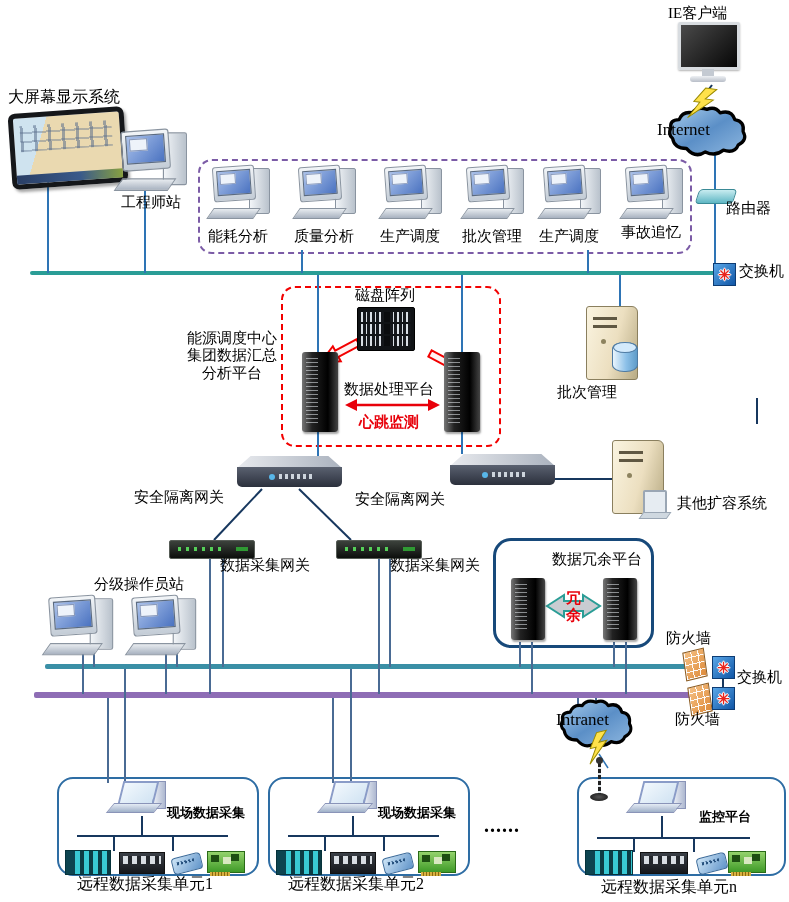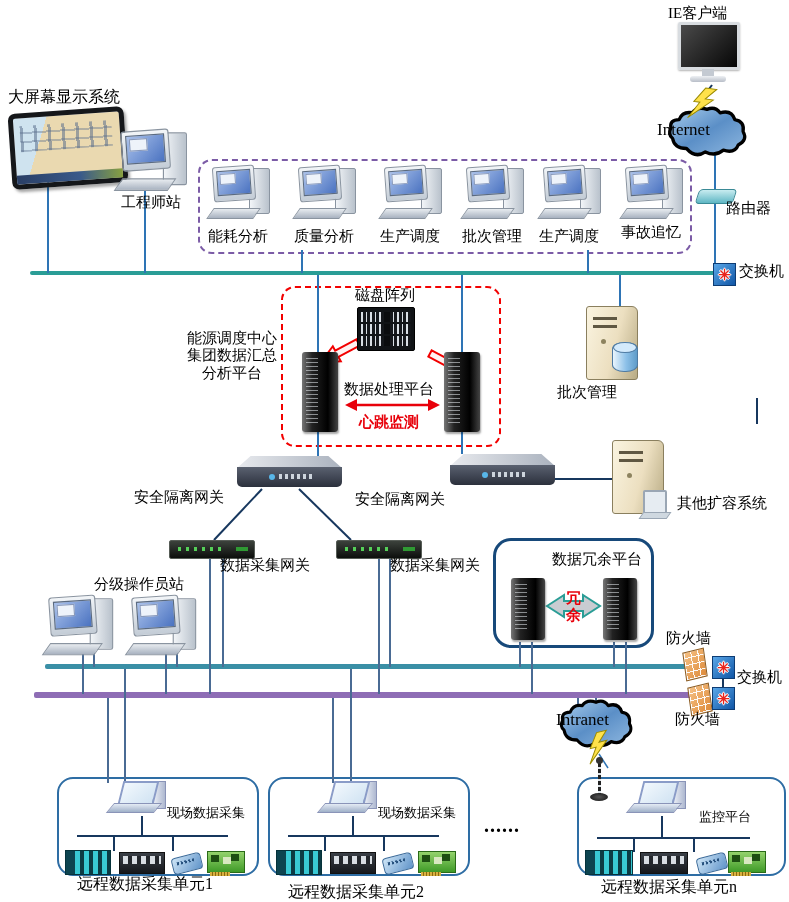--- a/index.html
+++ b/index.html
@@ -1,20 +1,20 @@
 <!DOCTYPE html>
 <html><head>
 <meta charset="utf-8">
 <style>
   html,body{margin:0;padding:0;background:#fff;}
   #canvas{position:relative;width:789px;height:902px;background:#ffffff;overflow:hidden;
           font-family:"Liberation Serif","DejaVu Serif",serif;color:#000;}
   .abs{position:absolute;}
   .lbl{position:absolute;white-space:nowrap;font-size:15px;line-height:1.15;color:#000;}
-  .lbl-sm{font-size:13px;}
+  .lbl-sm{font-size:13px;font-weight:bold;}
   .lbl-serif{font-size:17px;}
   .red{color:#e8000a;}
   .vline{position:absolute;width:2px;}
   .hline{position:absolute;height:2px;}
   .blue-l{background:#2e74b5;}
   .slate-l{background:#4a6b94;}
   .dark-l{background:#17375e;}
   
   .bus{position:absolute;border-radius:2px;}
   
@@ -364,21 +364,21 @@
   <div class="laptop" style="left:321px;top:781px;">
       <div class="lap-tower"></div>
       <div class="lap-screen"></div>
       <div class="lap-base"></div>
     </div>
   <div class="lbl lbl-sm" style="left:378px;top:806px;">现场数据采集</div>
   <div class="plc1" style="left:276px;top:850px;"></div>
   <div class="plc2" style="left:330px;top:852px;"></div>
   <div class="serialdev" style="left:383px;top:855px;"></div>
   <div class="pcicard" style="left:418px;top:851px;"></div>
-  <div class="lbl" style="left:288px;top:875px;font-size:16px;margin-top:8px;">远程数据采集单元2</div>
+  <div class="lbl" style="left:288px;top:875px;font-size:16px;">远程数据采集单元2</div>
 
   <div class="lbl" style="left:484px;top:814px;font-size:20px;font-weight:bold;letter-spacing:1px;">......</div>
 
   <div class="mast" style="left:598px;top:763px;height:33px;"></div>
   <div class="mastbase" style="left:590px;top:793px;"></div>
   <div class="laptop" style="left:630px;top:781px;">
       <div class="lap-tower"></div>
       <div class="lap-screen"></div>
       <div class="lap-base"></div>
     </div>

